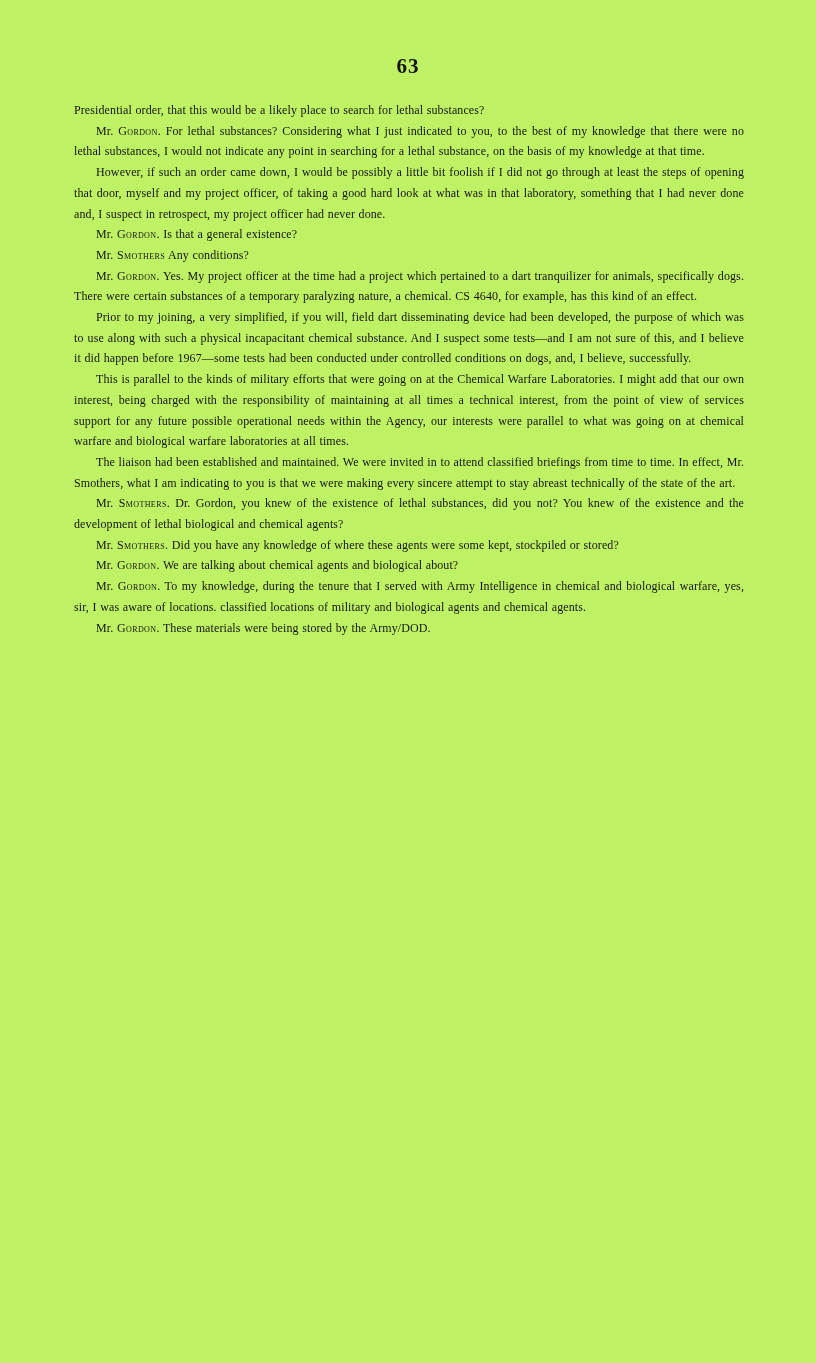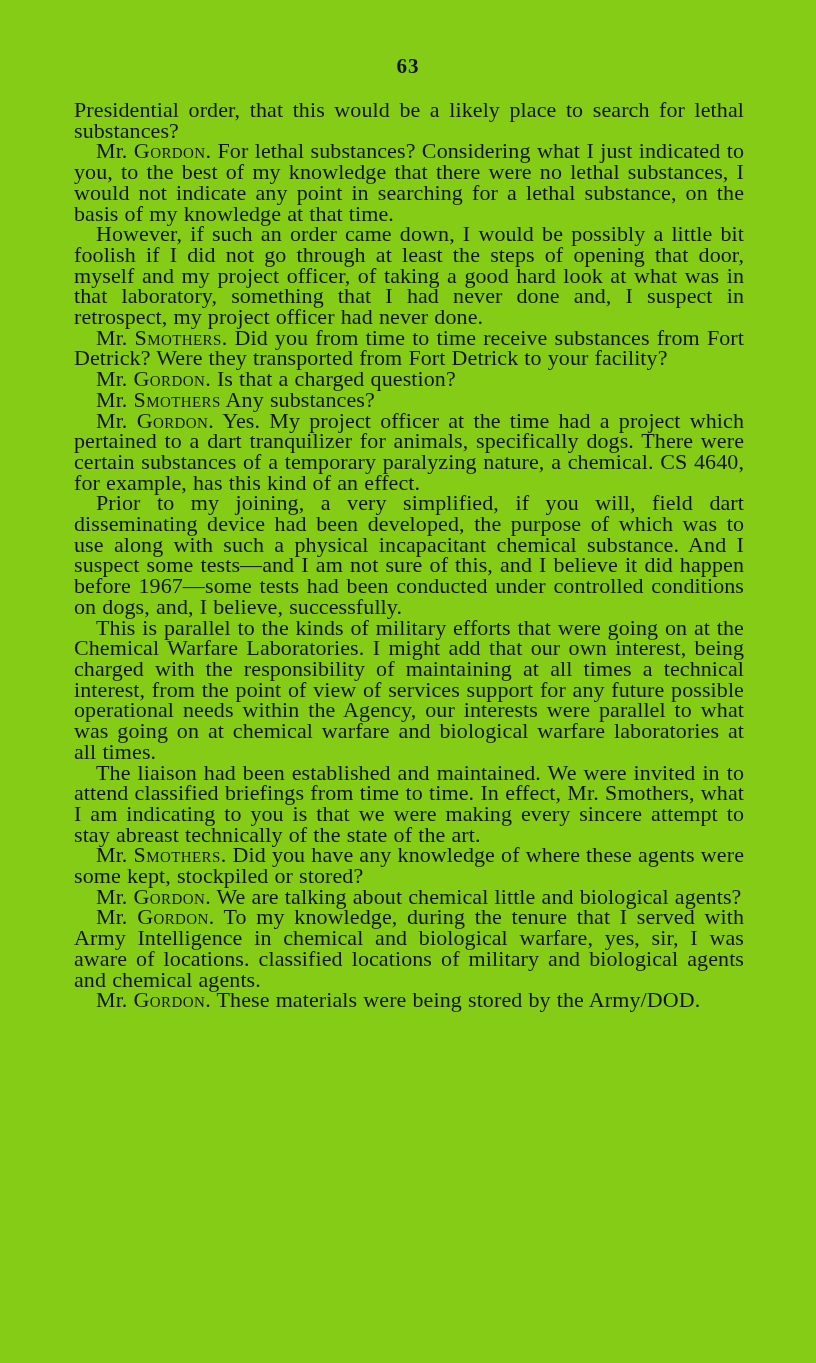--- a/index.html
+++ b/index.html
@@ -9,36 +9,36 @@
   body {
     width: 816px;
     height: 1363px;
     background: #f6f6f3;
     overflow: hidden;
   }
   .page {
     position: relative;
     width: 816px;
     height: 1363px;
-    background: #84cc16;
+    background: #bef264;
     font-family: "Liberation Serif", "DejaVu Serif", serif;
     color: #141414;
     box-sizing: border-box;
   }
   .page-number {
     text-align: center;
     padding-top: 54px;
     font-size: 21px;
     font-weight: 700;
     letter-spacing: 1px;
     line-height: 24px;
   }
   .content {
     margin: 22px 72px 0 74px;
-    font-size: 22px;
+    font-size: 12px;
     line-height: 20.7px;
     text-align: justify;
     letter-spacing: 0.1px;
     word-spacing: 0.5px;
     hyphens: auto;
     -webkit-hyphens: auto;
   }
   .content p {
     margin: 0;
     padding: 0;
@@ -55,25 +55,25 @@
 </style>
 </head>
 <body>
 
 <div class="page">
   <div class="page-number">63</div>
   <div class="content">
     <p class="no-indent"><span class="speaker-prefix"></span><span class="speaker-name"></span><span class="speaker-after"></span><span class="para-text">Presidential order, that this would be a likely place to search for lethal substances?</span></p>
     <p><span class="speaker-prefix">Mr. </span><span class="speaker-name">Gordon</span><span class="speaker-after">. </span><span class="para-text">For lethal substances? Considering what I just indicated to you, to the best of my knowledge that there were no lethal substances, I would not indicate any point in searching for a lethal substance, on the basis of my knowledge at that time.</span></p>
     <p><span class="speaker-prefix"></span><span class="speaker-name"></span><span class="speaker-after"></span><span class="para-text">However, if such an order came down, I would be possibly a little bit foolish if I did not go through at least the steps of opening that door, myself and my project officer, of taking a good hard look at what was in that laboratory, something that I had never done and, I suspect in retrospect, my project officer had never done.</span></p>
-    <p><span class="speaker-prefix">Mr. </span><span class="speaker-name">Smothers</span><span class="speaker-after">. </span><span class="para-text">Did you from time to time receive substances from Fort Detrick? Were they transported from Fort Detrick to your facility?</span></p>
-    <p><span class="speaker-prefix">Mr. </span><span class="speaker-name">Gordon</span><span class="speaker-after">. </span><span class="para-text">Is that a charged question?</span></p>
-    <p><span class="speaker-prefix">Mr. </span><span class="speaker-name">Smothers</span><span class="speaker-after"> </span><span class="para-text">Any substances?</span></p>
+    <p><span class="speaker-prefix">Mr. </span><span class="speaker-name">Gordon</span><span class="speaker-after">. </span><span class="para-text">Is that a general existence?</span></p>
+    <p><span class="speaker-prefix">Mr. </span><span class="speaker-name">Smothers</span><span class="speaker-after"> </span><span class="para-text">Any conditions?</span></p>
     <p><span class="speaker-prefix">Mr. </span><span class="speaker-name">Gordon</span><span class="speaker-after">. </span><span class="para-text">Yes. My project officer at the time had a project which pertained to a dart tranquilizer for animals, specifically dogs. There were certain substances of a temporary paralyzing nature, a chemical. CS 4640, for example, has this kind of an effect.</span></p>
     <p><span class="speaker-prefix"></span><span class="speaker-name"></span><span class="speaker-after"></span><span class="para-text">Prior to my joining, a very simplified, if you will, field dart disseminating device had been developed, the purpose of which was to use along with such a physical incapacitant chemical substance. And I suspect some tests—and I am not sure of this, and I believe it did happen before 1967—some tests had been conducted under controlled conditions on dogs, and, I believe, successfully.</span></p>
     <p><span class="speaker-prefix"></span><span class="speaker-name"></span><span class="speaker-after"></span><span class="para-text">This is parallel to the kinds of military efforts that were going on at the Chemical Warfare Laboratories. I might add that our own interest, being charged with the responsibility of maintaining at all times a technical interest, from the point of view of services support for any future possible operational needs within the Agency, our interests were parallel to what was going on at chemical warfare and biological warfare laboratories at all times.</span></p>
     <p><span class="speaker-prefix"></span><span class="speaker-name"></span><span class="speaker-after"></span><span class="para-text">The liaison had been established and maintained. We were invited in to attend classified briefings from time to time. In effect, Mr. Smothers, what I am indicating to you is that we were making every sincere attempt to stay abreast technically of the state of the art.</span></p>
+    <p><span class="speaker-prefix">Mr. </span><span class="speaker-name">Smothers</span><span class="speaker-after">. </span><span class="para-text">Dr. Gordon, you knew of the existence of lethal substances, did you not? You knew of the existence and the development of lethal biological and chemical agents?</span></p>
     <p><span class="speaker-prefix">Mr. </span><span class="speaker-name">Smothers</span><span class="speaker-after">. </span><span class="para-text">Did you have any knowledge of where these agents were some kept, stockpiled or stored?</span></p>
-    <p><span class="speaker-prefix">Mr. </span><span class="speaker-name">Gordon</span><span class="speaker-after">. </span><span class="para-text">We are talking about chemical little and biological agents?</span></p>
+    <p><span class="speaker-prefix">Mr. </span><span class="speaker-name">Gordon</span><span class="speaker-after">. </span><span class="para-text">We are talking about chemical agents and biological about?</span></p>
     <p><span class="speaker-prefix">Mr. </span><span class="speaker-name">Gordon</span><span class="speaker-after">. </span><span class="para-text">To my knowledge, during the tenure that I served with Army Intelligence in chemical and biological warfare, yes, sir, I was aware of locations. classified locations of military and biological agents and chemical agents.</span></p>
     <p><span class="speaker-prefix">Mr. </span><span class="speaker-name">Gordon</span><span class="speaker-after">. </span><span class="para-text">These materials were being stored by the Army/DOD.</span></p>
   </div>
 </div>
 
 </body></html>

